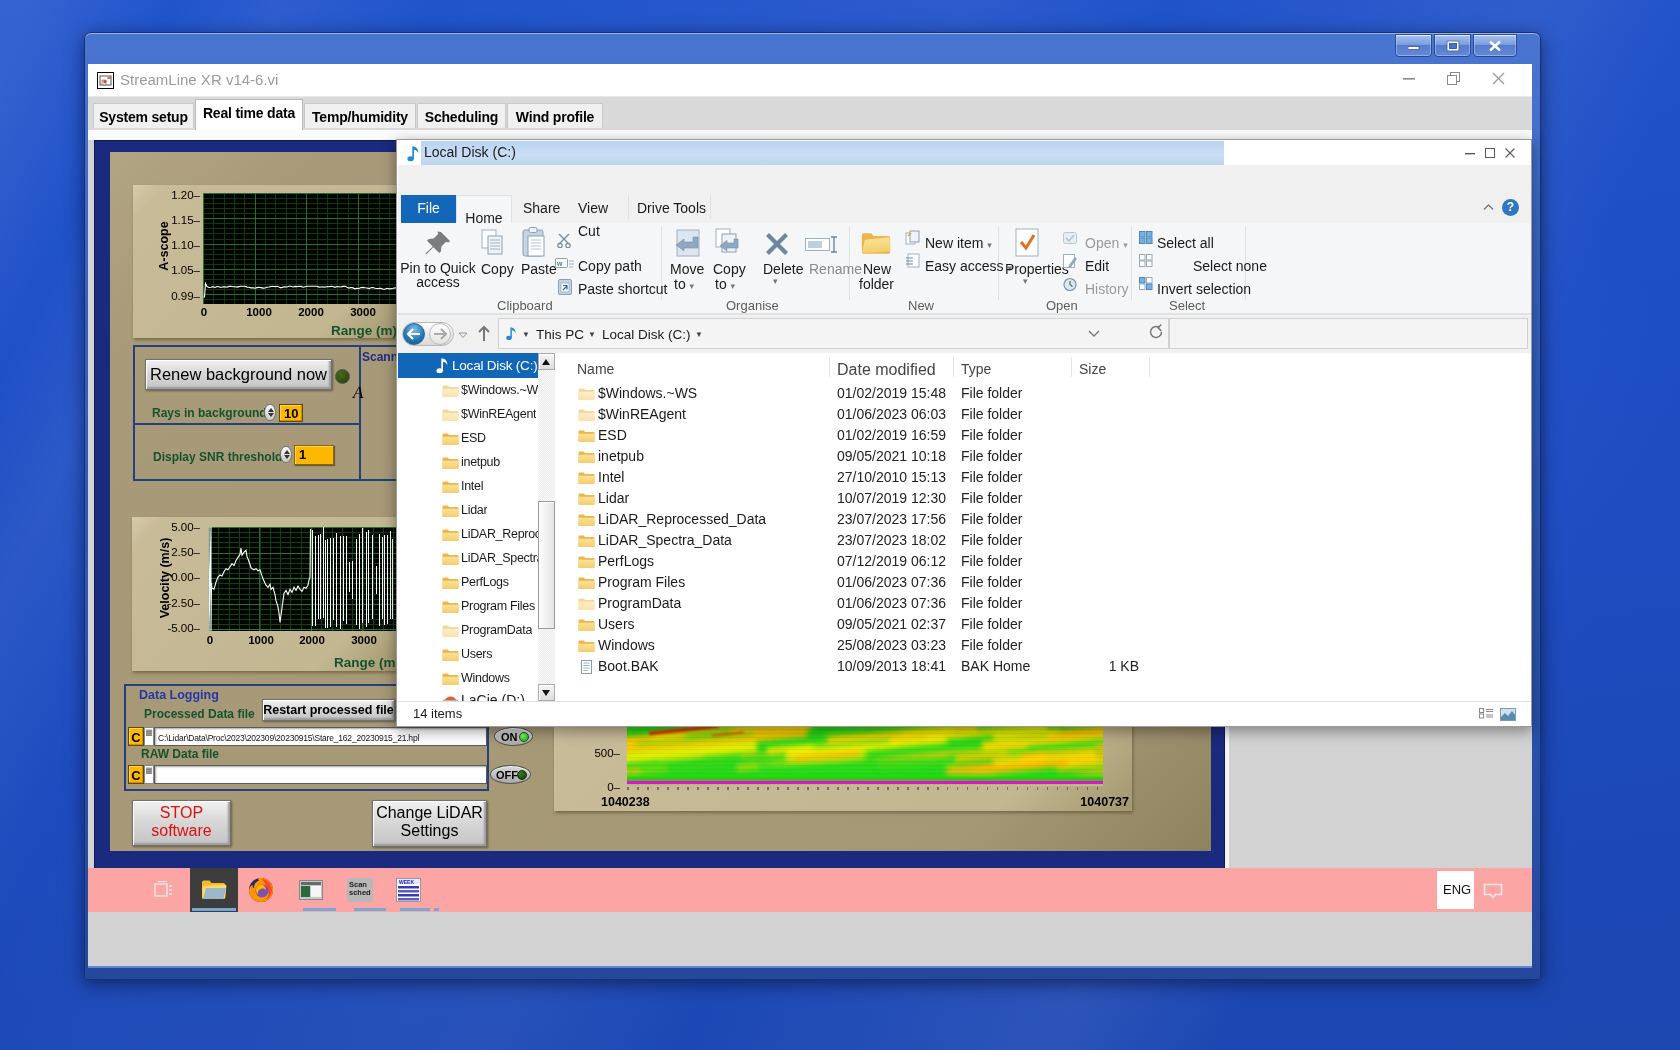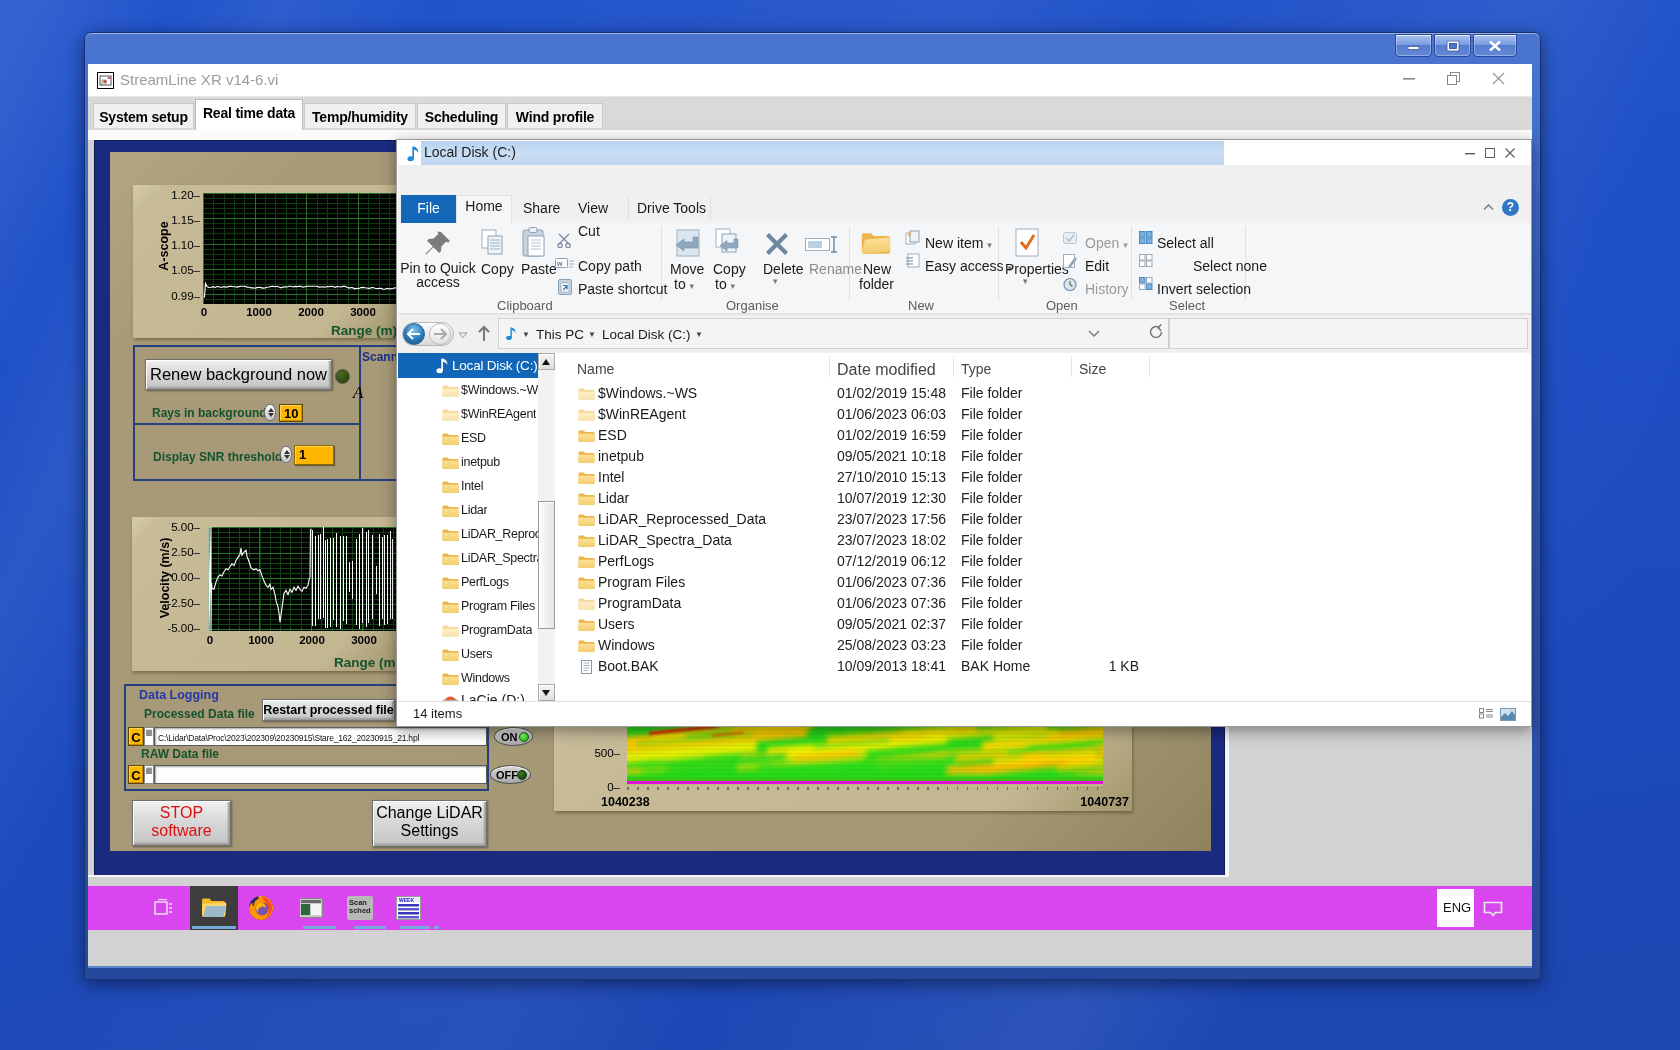--- a/index.html
+++ b/index.html
@@ -297,21 +297,21 @@
 <svg class="abs" style="left:1088px;top:8px" width="11" height="11">
       <rect x="0.5" y="0.5" width="9" height="9" fill="none" stroke="#5a5a5a"></rect>
     </svg>
 <svg class="abs" style="left:1108px;top:8px" width="11" height="11">
       <path d="M0.5 0.5 L9.5 9.5 M9.5 0.5 L0.5 9.5" stroke="#5a5a5a" stroke-width="1.1"></path>
     </svg>
 
 <div class="abs" style="left:1px;top:25px;width:1134px;height:30px;background:#f0f0f0"></div>
 <div class="abs" style="left:1px;top:55px;width:1134px;height:28px;background:#f0f0f0"></div>
 <div class="abs" style="left:4px;top:55px;width:55px;height:28px;background:#1467b8;color:#fff;font-size:14px;text-align:center;padding-top:5px">File</div>
-<div class="abs" style="left:59px;top:55px;width:56px;height:28px;background:#f5f6f7;border:1px solid #e2e2e2;border-bottom:none;color:#1a1a1a;font-size:14px;text-align:center;padding-top:2px">Home</div>
+<div class="abs" style="left:59px;top:55px;width:56px;height:28px;background:#f5f6f7;border:1px solid #e2e2e2;border-bottom:none;color:#1a1a1a;font-size:14px;text-align:center;padding-top:14px">Home</div>
 <div class="etxt" style="left:126px;top:60px">Share</div>
 <div class="etxt" style="left:181px;top:60px">View</div>
 <div class="abs" style="left:231px;top:55px;width:1px;height:24px;background:#e0e0e0"></div>
 <div class="etxt" style="left:240px;top:60px">Drive Tools</div>
 <div class="abs" style="left:313px;top:55px;width:1px;height:24px;background:#e0e0e0"></div>
 <svg class="abs" style="left:1086px;top:64px" width="11" height="7">
       <path d="M1 5.5 L5.5 1 L10 5.5" fill="none" stroke="#777" stroke-width="1.3"></path>
     </svg>
 <div class="abs" style="left:1105px;top:59px;width:17px;height:17px;border-radius:50%;background:#2f76c4;color:#fff;font-size:12px;font-weight:bold;text-align:center;line-height:17px">?</div>
 
@@ -603,21 +603,21 @@
       <path d="M7 1.5 h7 M7 3.5 h7 M7 7 h7 M7 9 h7" stroke="#888"></path>
     </svg>
 <svg class="abs" style="left:1103px;top:568px" width="16" height="13">
       <rect x="0.5" y="0.5" width="15" height="12" fill="#cfe0ee" stroke="#7a9ab8"></rect>
       <path d="M1 9 l4-4 3 3 4-5 3 4 v5 h-14 Z" fill="#5a8ab0"></path>
     </svg>
 </div>
 
 <div class="abs" style="left:88px;top:966px;width:1444px;height:2px;background:#5d86cf;z-index:41"></div>
 
-<div class="abs" style="left:88px;top:886px;width:1444px;height:44px;background:#d946ef;z-index:40">
+<div class="abs" style="left:88px;top:868px;width:1444px;height:44px;background:#fca5a5;z-index:40">
 
  <svg class="abs" style="left:66px;top:13px" width="20" height="18" viewBox="0 0 20 18">
       <rect x="1" y="3" width="12" height="12" fill="none" stroke="#e8e8e8" stroke-width="1.4"></rect>
       <path d="M15 5 h3 M15 9 h3 M15 13 h3" stroke="#e8e8e8" stroke-width="1.6"></path>
       <path d="M4 0.5 h9" stroke="#e8e8e8" stroke-width="1.4"></path>
     </svg>
 
  <div class="abs" style="left:102px;top:0;width:48px;height:44px;background:#3d3d3d"></div>
  <svg class="abs" style="left:113px;top:11px" width="26" height="22" viewBox="0 0 26 22">
       <path d="M1 3 q0-1.5 1.5-1.5 h6 l2 2.5 h12 q1.5 0 1.5 1.5 v13 q0 1.5-1.5 1.5 h-20 q-1.5 0-1.5-1.5 Z" fill="#f7b92c"></path>

